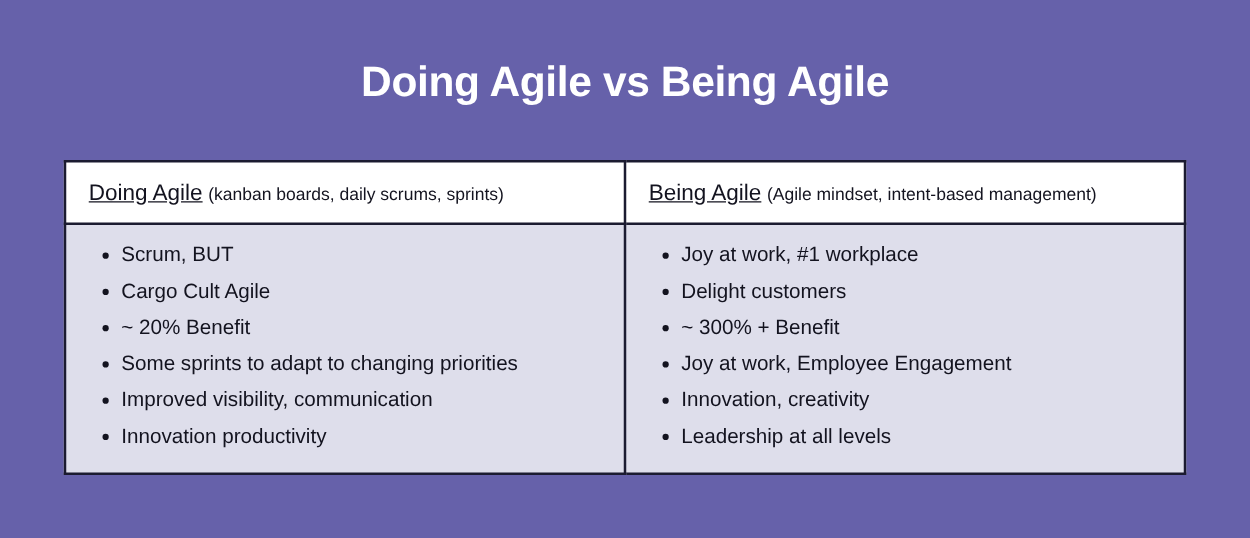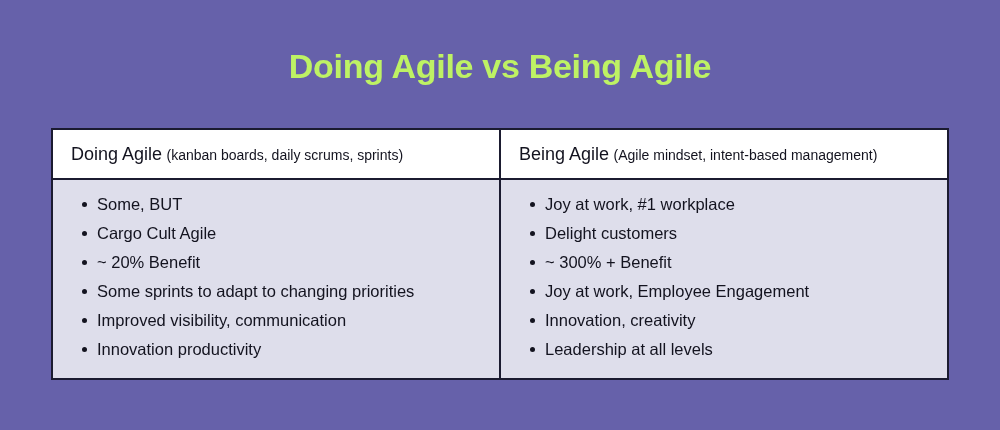--- a/index.html
+++ b/index.html
@@ -20,21 +20,21 @@
     height: 430px;
     box-sizing: border-box;
   }
 
   .slide-title {
     position: absolute;
     top: 48px;
     left: 0;
     width: 1000px;
     text-align: center;
-    color: #bef264;
+    color: #ffffff;
     font-size: 34px;
     font-weight: bold;
     letter-spacing: -0.3px;
     line-height: 1.1;
   }
 
   .compare-table {
     position: absolute;
     left: 51px;
     top: 128px;
@@ -63,20 +63,21 @@
     background: #ffffff;
     height: 48px;
     padding: 0 18px;
     vertical-align: middle;
     font-weight: normal;
   }
 
   .head-label {
     font-size: 18px;
     color: #13131f;
+    text-decoration: underline;
   }
 
   .head-note {
     font-size: 14px;
     color: #13131f;
     margin-top: 41px;
   }
 
   .compare-table tbody td {
     background: #dedeeb;
@@ -129,21 +130,21 @@
         <th>
           <span class="head-label">Being Agile</span>
           <span class="head-note">(Agile mindset, intent-based management)</span>
         </th>
       </tr>
     </thead>
     <tbody>
       <tr>
         <td>
           <ul class="bullet-list">
-            <li>Some, BUT</li>
+            <li>Scrum, BUT</li>
             <li>Cargo Cult Agile</li>
             <li>~ 20% Benefit</li>
             <li>Some sprints to adapt to changing priorities</li>
             <li>Improved visibility, communication</li>
             <li>Innovation productivity</li>
           </ul>
         </td>
         <td>
           <ul class="bullet-list">
             <li>Joy at work, #1 workplace</li>

